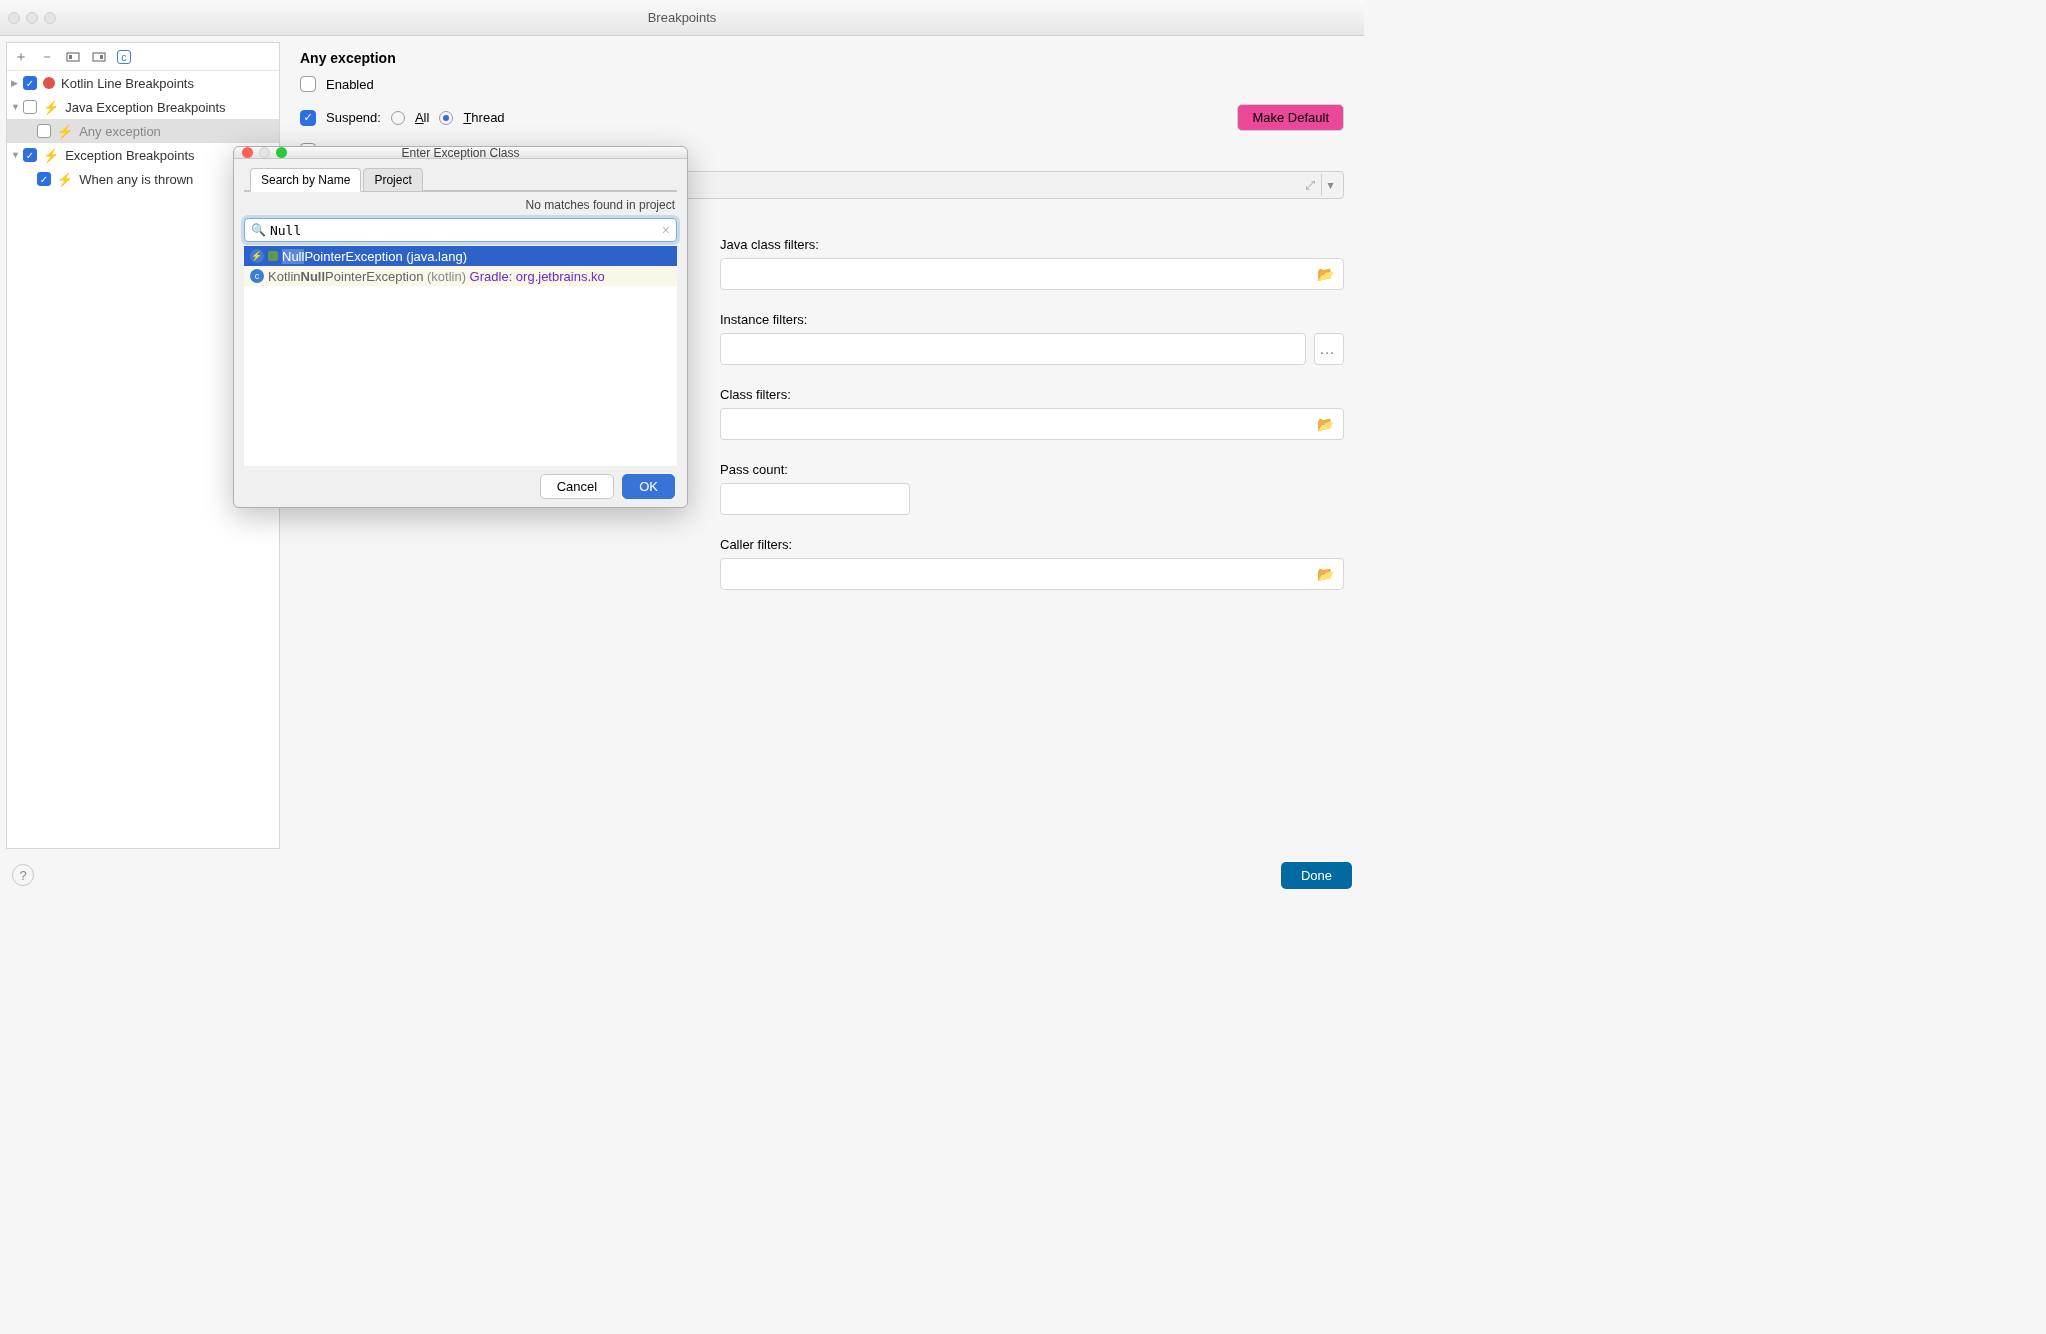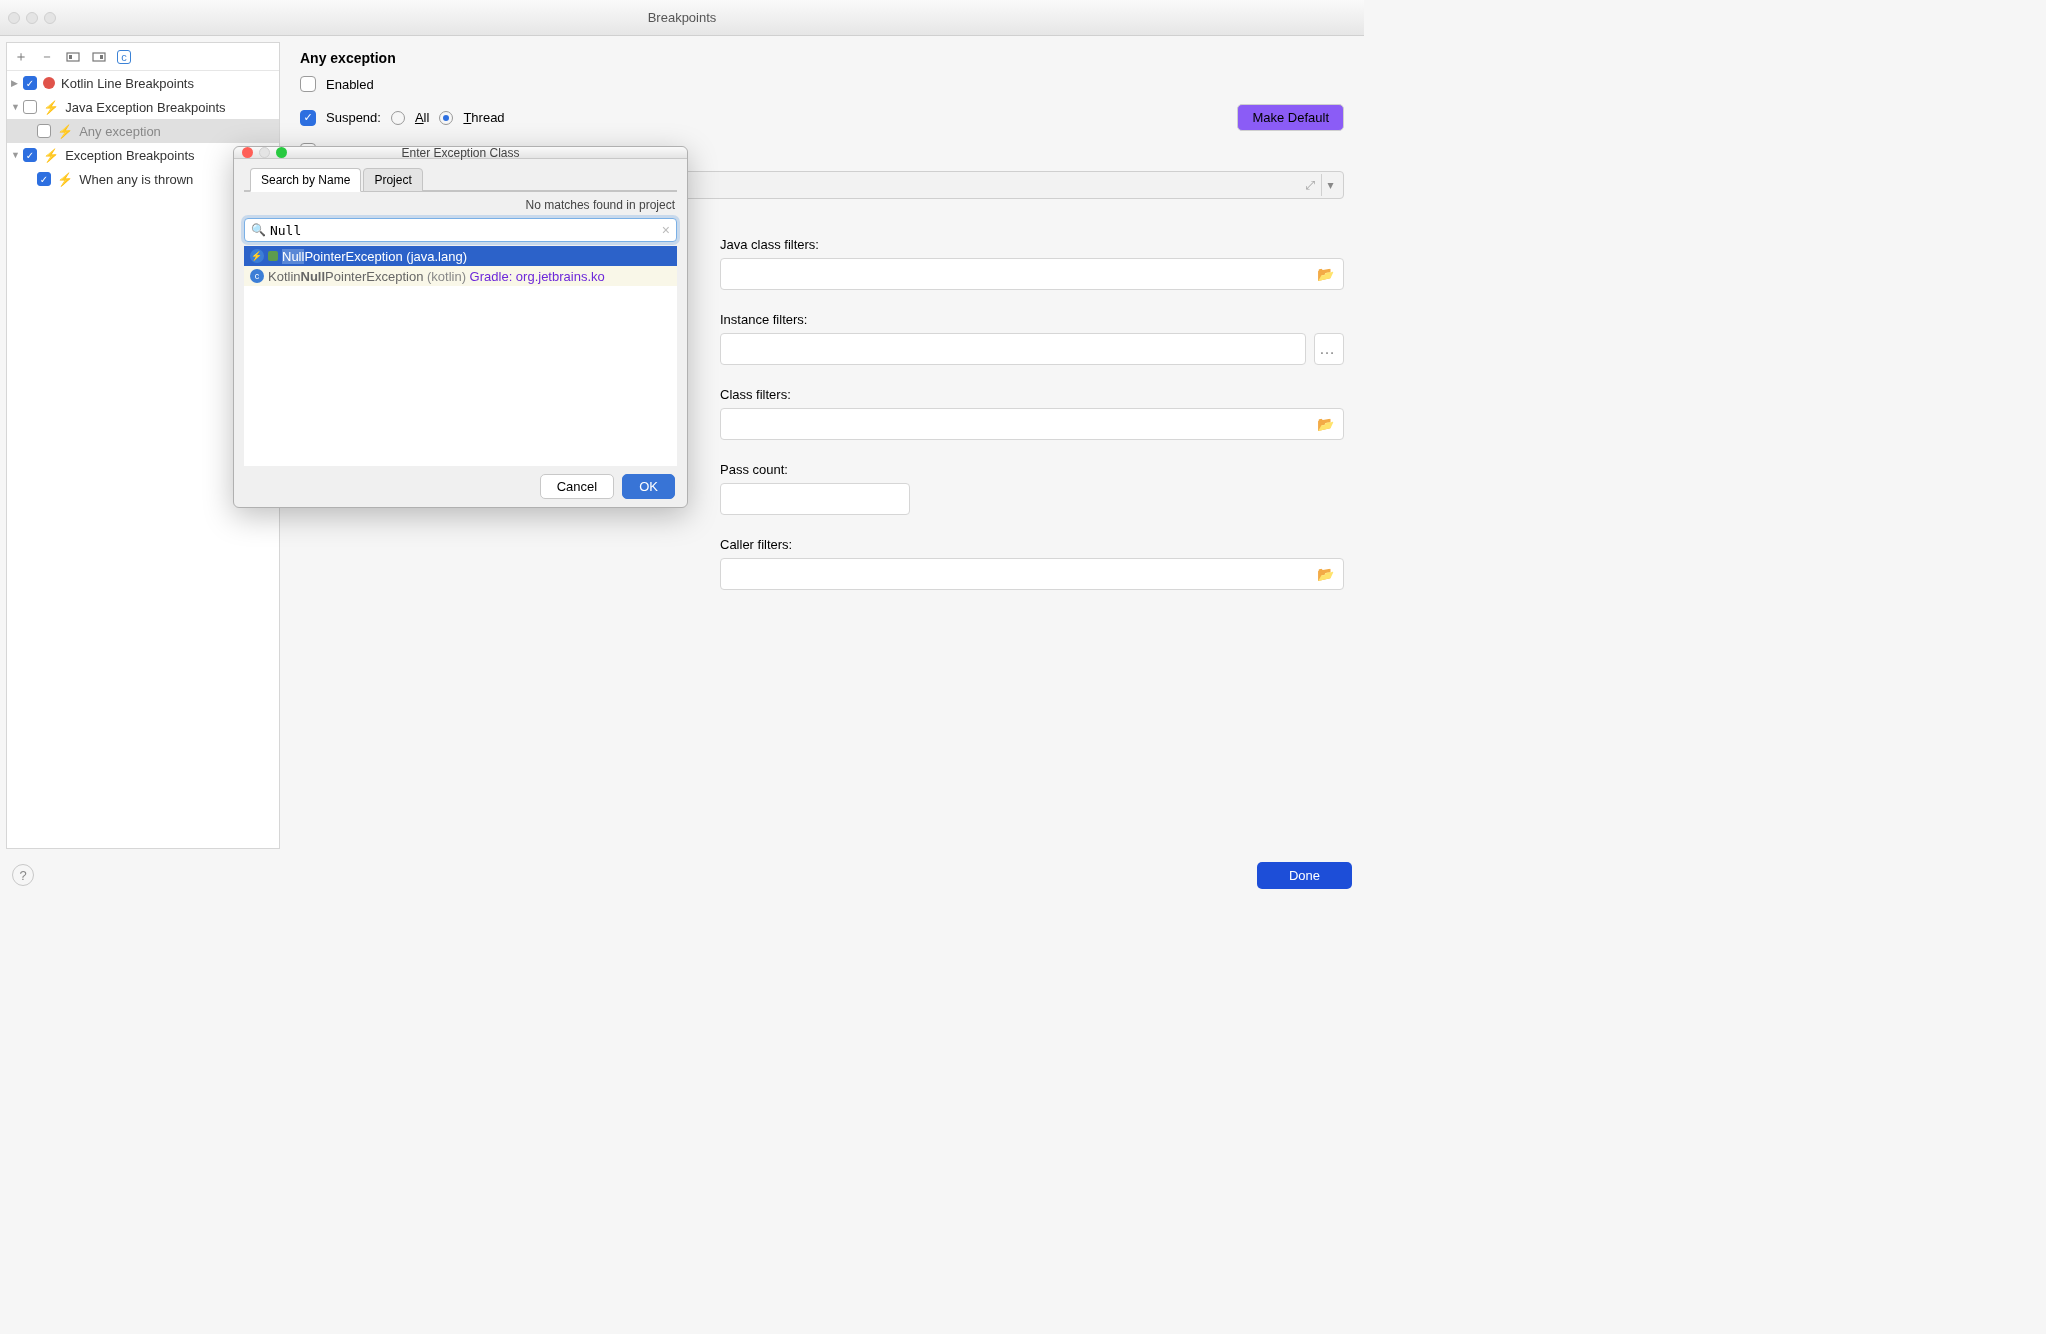--- a/index.html
+++ b/index.html
@@ -31,36 +31,36 @@
   .bp-dot { width:12px; height:12px; border-radius:50%; background:#E0534A; margin-right:6px; }
   .bp-bolt { color:#E0534A; margin-right:6px; font-size:13px; }
 
   
   .heading { font-weight:600; font-size:14px; margin:4px 0 10px 0; }
   .opt-row { display:flex; align-items:center; gap:10px; margin-bottom:12px; font-size:13px; }
   .chkbox { width:16px; height:16px; border:1px solid #9B9B9B; border-radius:4px; background:#fff; display:flex; align-items:center; justify-content:center; }
   .chkbox.on { background:#2D6FE0; border-color:#2D6FE0; color:#fff; font-size:11px; }
   .radio { width:14px; height:14px; border:1px solid #999; border-radius:50%; display:flex; align-items:center; justify-content:center; }
   .radio .dot { width:6px; height:6px; border-radius:50%; background:#2D6FE0; }
-  .make-default { margin-left:auto; background:#8b5cf6; border:1px solid #CFCFCF; border-radius:5px; padding:5px 14px; font-size:13px; cursor:pointer; }
+  .make-default { margin-left:auto; background:#ec4899; border:1px solid #CFCFCF; border-radius:5px; padding:5px 14px; font-size:13px; cursor:pointer; }
   .cond-box { margin-left:28px; height:28px; background:#F2F2F2; border:1px solid #CFCFCF; border-radius:4px; display:flex; align-items:center; justify-content:flex-end; padding-right:4px; gap:2px; }
   .cond-box .exp { color:#A0A0A0; font-size:12px; padding:0 4px; }
   .cond-box .dd { width:18px; height:22px; border-left:1px solid #D0D0D0; display:flex; align-items:center; justify-content:center; color:#888; font-size:12px; }
 
   .filter-label { font-size:13px; margin:22px 0 6px 0; }
   .filter-input { height:32px; border:1px solid #D6D6D6; border-radius:4px; background:#fff; display:flex; justify-content:flex-end; align-items:center; padding-right:8px; }
   .filter-input .ic { color:#B8B8B8; font-size:14px; }
   .filter-input.narrow { width:190px; }
   .filter-input.short { width:30px; display:flex; margin-left:8px; }
   .extra-btn { display:flex; align-items:center; }
 
   
   .footer { height:40px; display:flex; align-items:center; padding:0 12px; }
   .help { width:22px; height:22px; border:1px solid #C8C8C8; border-radius:50%; display:flex; align-items:center; justify-content:center; color:#888; font-size:13px; }
-  .done { margin-left:auto; background:#1d4ed8; color:#fff; border:none; border-radius:5px; padding:6px 32px; font-size:13px; }
+  .done { margin-left:auto; background:#0369a1; color:#fff; border:none; border-radius:5px; padding:6px 20px; font-size:13px; }
 
   
   .dialog-mask { position:absolute; left:233px; top:146px; width:455px; height:362px; }
   .dialog { width:455px; height:362px; background:#F0F0F0; border:1px solid #B0B0B0; border-radius:6px; box-shadow:0 8px 30px rgba(0,0,0,0.25); display:flex; flex-direction:column; }
   .dlg-titlebar { height:26px; background:linear-gradient(#FAFAFA,#E4E4E4); border-bottom:1px solid #C8C8C8; border-radius:6px 6px 0 0; display:flex; align-items:center; position:relative; }
   .dlg-traffic { display:flex; gap:6px; margin-left:8px; }
   .dlg-traffic div { width:11px; height:11px; border-radius:50%; }
   .dlg-title { position:absolute; left:0; right:0; text-align:center; font-size:12px; color:#444; }
 
   .dlg-body { flex:1; padding:8px 10px 0 10px; display:flex; flex-direction:column; }

